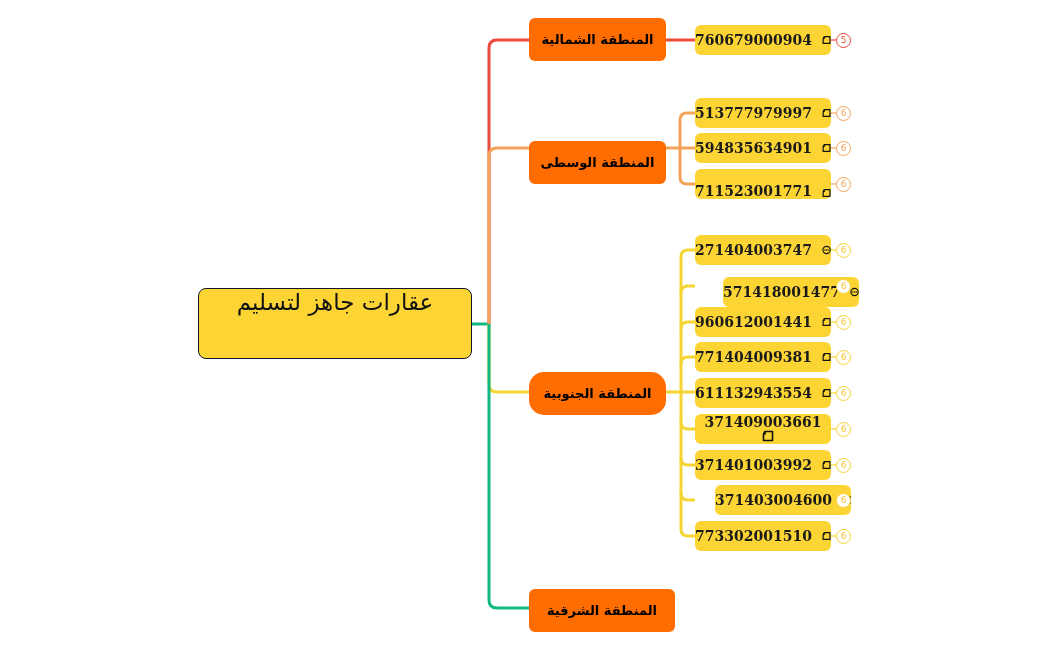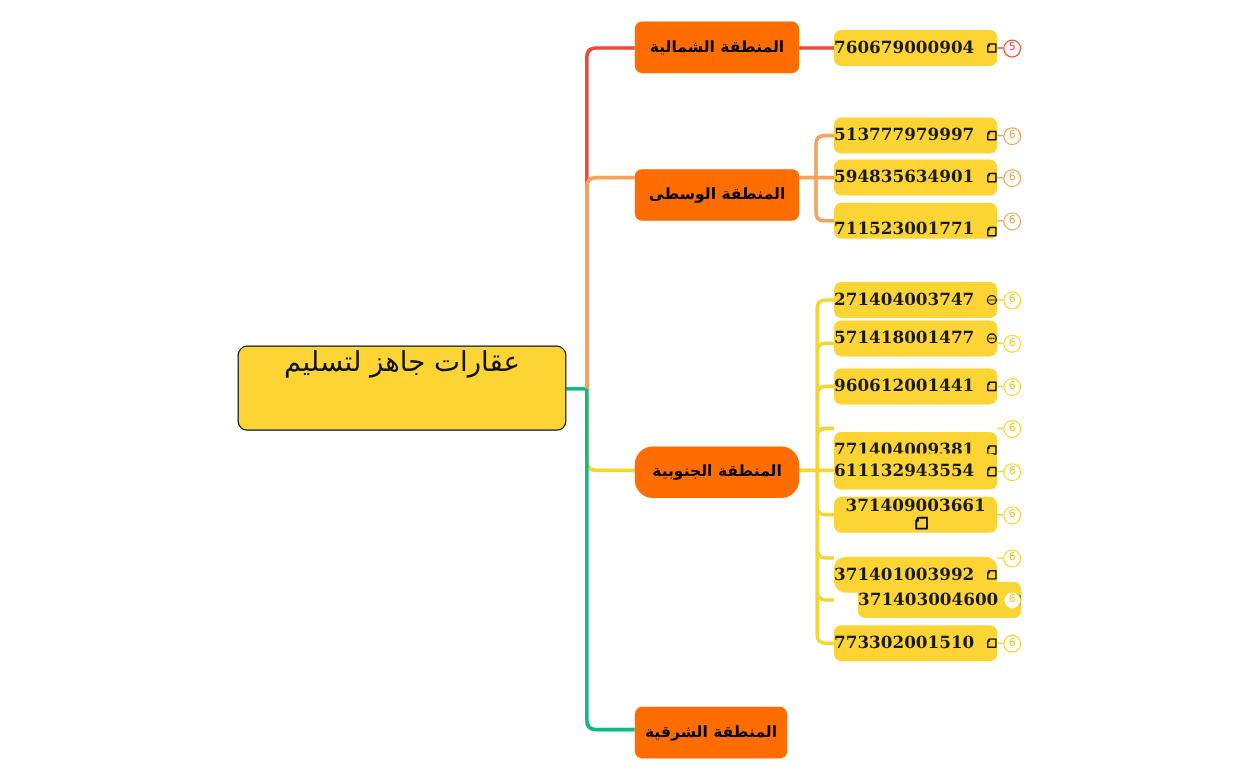--- a/index.html
+++ b/index.html
@@ -82,21 +82,21 @@
 
 <div class="region" style="top:18px;">
   <span>المنطقة الشمالية</span>
 </div>
 <div class="region" style="top:141px;">
   <span>المنطقة الوسطى</span>
 </div>
 <div class="region" style="top:372px;border-radius:15px;">
   <span>المنطقة الجنوبية</span>
 </div>
-<div class="region" style="top:589px; width:127px;">
+<div class="region" style="top:589px; width:146px;">
   <span>المنطقة الشرقية</span>
 </div>
 
 <div class="leaf" style="top:25px;">
   <span class="num">760679000904</span>
   <svg class="icon" viewBox="0 0 12 12">
       <path d="M3 1.5 H10.5 V10.5 H1.5 V4 Z M1.5 4 H3 V1.5" fill="none" stroke="#111" stroke-width="1.6" stroke-linejoin="round"></path>
     </svg>
 </div>
 <div class="badge" style="top:33px; color:#ec4a3c; border-color:#ec4a3c;">5</div>
@@ -129,40 +129,40 @@
   <span class="num">271404003747</span>
   <svg class="icon" viewBox="0 0 12 12">
       <circle cx="6" cy="6" r="4.8" fill="none" stroke="#111" stroke-width="1.5"></circle>
       <circle cx="3.8" cy="6" r="0.9" fill="#111"></circle>
       <circle cx="6" cy="6" r="0.9" fill="#111"></circle>
       <circle cx="8.2" cy="6" r="0.9" fill="#111"></circle>
     </svg>
 </div>
 <div class="badge" style="top:243px; color:#f5c531; border-color:#f5d531;">6</div>
 
-<div class="leaf" style="top:267px;">
+<div class="leaf" style="top:277px;margin-left:28px;">
   <span class="num">571418001477</span>
   <svg class="icon" viewBox="0 0 12 12">
       <circle cx="6" cy="6" r="4.8" fill="none" stroke="#111" stroke-width="1.5"></circle>
       <circle cx="3.8" cy="6" r="0.9" fill="#111"></circle>
       <circle cx="6" cy="6" r="0.9" fill="#111"></circle>
       <circle cx="8.2" cy="6" r="0.9" fill="#111"></circle>
     </svg>
 </div>
 <div class="badge" style="top:279px; color:#f5c531; border-color:#f5d531;">6</div>
 
 <div class="leaf" style="top:307px;">
   <span class="num">960612001441</span>
   <svg class="icon" viewBox="0 0 12 12">
       <path d="M3 1.5 H10.5 V10.5 H1.5 V4 Z M1.5 4 H3 V1.5" fill="none" stroke="#111" stroke-width="1.6" stroke-linejoin="round"></path>
     </svg>
 </div>
 <div class="badge" style="top:315px; color:#f5c531; border-color:#f5d531;">6</div>
 
-<div class="leaf" style="top:360px;">
+<div class="leaf" style="top:342px;">
   <span class="num">771404009381</span>
   <svg class="icon" viewBox="0 0 12 12">
       <path d="M3 1.5 H10.5 V10.5 H1.5 V4 Z M1.5 4 H3 V1.5" fill="none" stroke="#111" stroke-width="1.6" stroke-linejoin="round"></path>
     </svg>
 </div>
 <div class="badge" style="top:350px; color:#f5c531; border-color:#f5d531;">6</div>
 
 <div class="leaf" style="top:378px;">
   <span class="num">611132943554</span>
   <svg class="icon" viewBox="0 0 12 12">
@@ -172,21 +172,21 @@
 <div class="badge" style="top:386px; color:#f5c531; border-color:#f5d531;">6</div>
 
 <div class="leaf" style="top:414px;flex-direction:column;">
   <span class="num">371409003661</span>
   <svg class="icon" viewBox="0 0 12 12">
       <path d="M3 1.5 H10.5 V10.5 H1.5 V4 Z M1.5 4 H3 V1.5" fill="none" stroke="#111" stroke-width="1.6" stroke-linejoin="round"></path>
     </svg>
 </div>
 <div class="badge" style="top:422px; color:#f5c531; border-color:#f5d531;">6</div>
 
-<div class="leaf" style="top:464px;border-radius:10px;">
+<div class="leaf" style="top:450px;">
   <span class="num">371401003992</span>
   <svg class="icon" viewBox="0 0 12 12">
       <path d="M3 1.5 H10.5 V10.5 H1.5 V4 Z M1.5 4 H3 V1.5" fill="none" stroke="#111" stroke-width="1.6" stroke-linejoin="round"></path>
     </svg>
 </div>
 <div class="badge" style="top:458px; color:#f5c531; border-color:#f5d531;">6</div>
 
 <div class="leaf" style="top:485px;margin-left:20px;">
   <span class="num">371403004600</span>
   <svg class="icon" viewBox="0 0 12 12">

